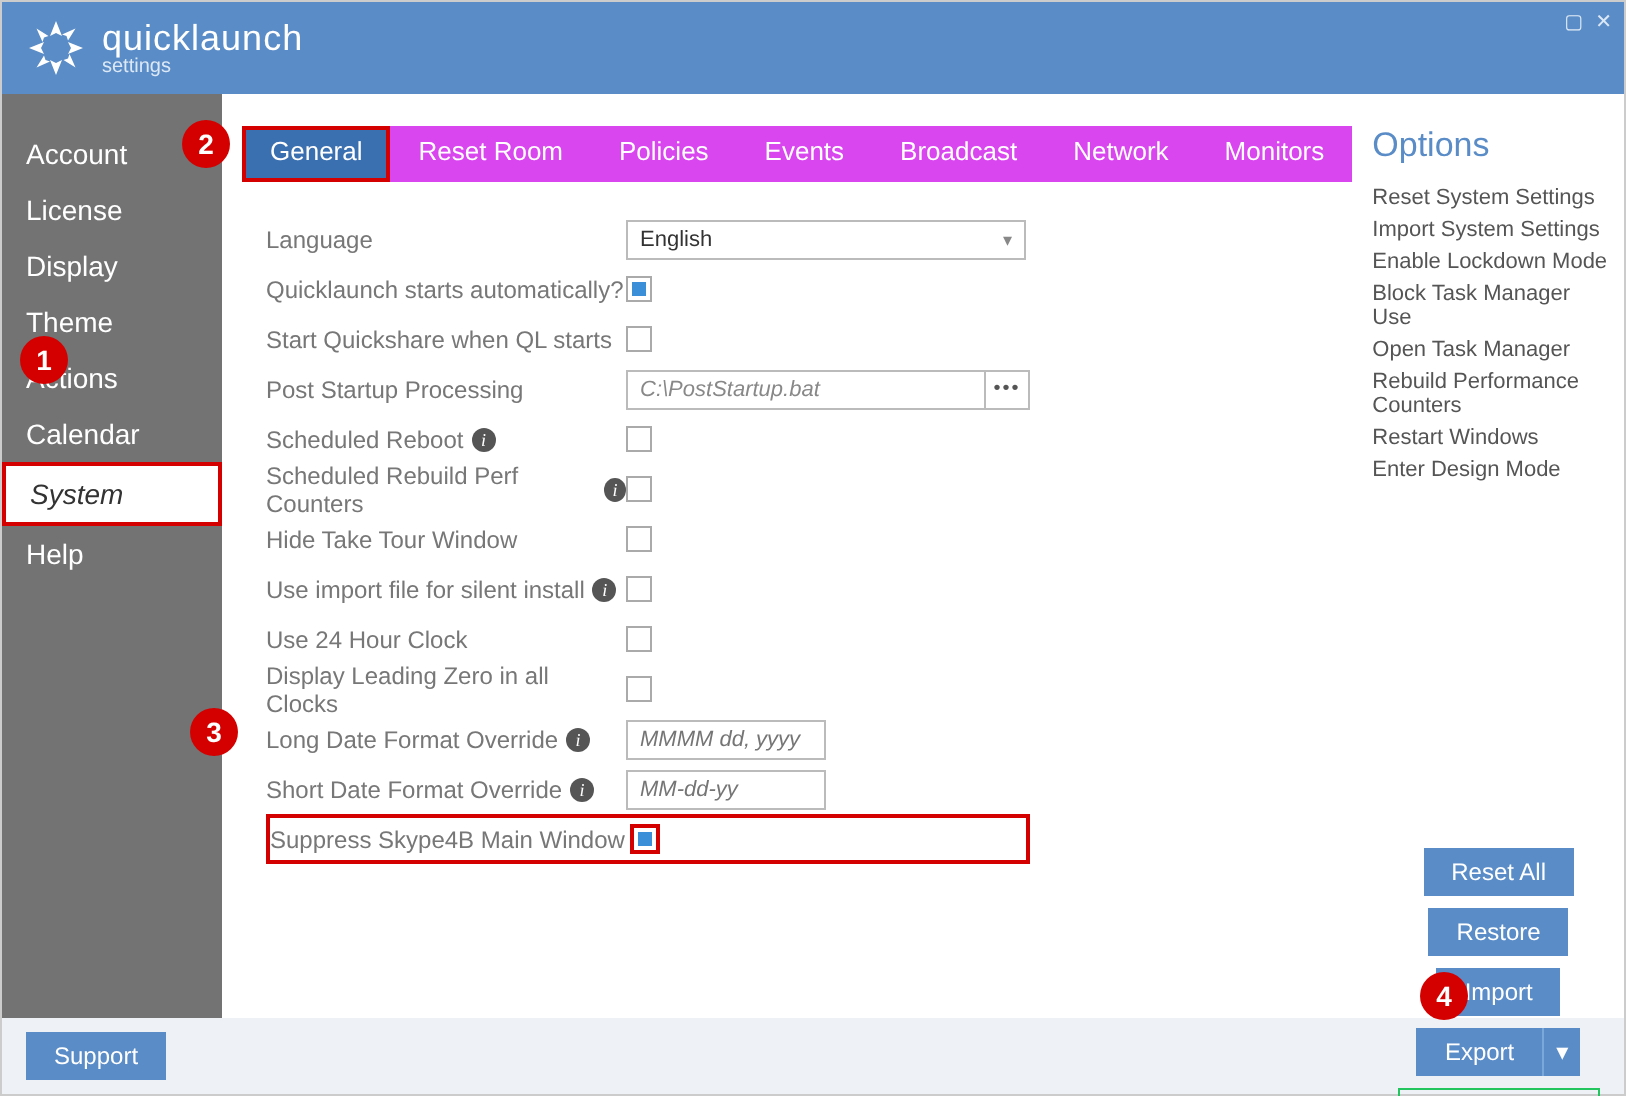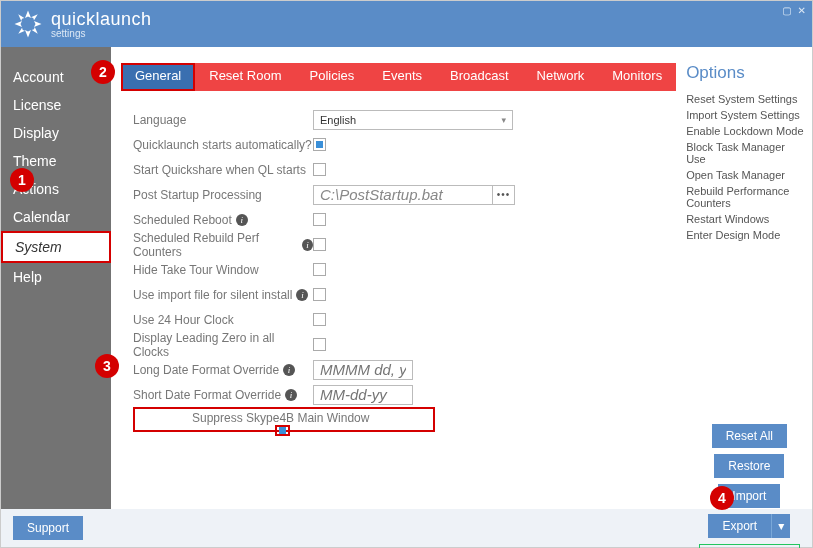--- a/index.html
+++ b/index.html
@@ -16,38 +16,38 @@
 
 .body { flex: 1; display: flex; min-height: 0; }
 
 .sidebar { width: 110px; background: #737373; display: flex; flex-direction: column; padding-top: 16px; }
 .sidebar-item { color: #fff; font-size: 14px; padding: 6px 12px; cursor: pointer; position: relative; }
 .sidebar-item.active { background: #fff; color: #333; border: 2px solid #d40000; font-style: italic; }
 
 .content { flex: 1; display: flex; min-width: 0; }
 
 .main { flex: 1; padding: 0 10px 0 0; display: flex; flex-direction: column; }
-.tabbar { background: #ef4444; height: 28px; display: flex; align-items: stretch; margin-top: 16px; margin-left: 10px; }
+.tabbar { background: #d946ef; height: 28px; display: flex; align-items: stretch; margin-top: 16px; margin-left: 10px; }
 .tab { color: #fff; font-size: 13px; padding: 5px 14px; cursor: pointer; white-space: nowrap; }
 .tab.active { background: #3a6fb0; border: 2px solid #d40000; padding: 3px 12px; }
 
 .form-area { padding: 16px 0 0 22px; font-size: 12px; color: #555; flex: 1; overflow: auto; }
 .form-row { display: flex; align-items: center; height: 25px; }
 .form-row .label { width: 180px; color: #777; font-size: 12px; display: flex; align-items: center; gap: 4px; }
 .info-icon { display: inline-flex; width: 12px; height: 12px; border-radius: 50%; background: #555; color: #fff; font-size: 9px; align-items: center; justify-content: center; font-style: italic; font-family: serif; }
 .checkbox { width: 13px; height: 13px; border: 1px solid #aaa; display: inline-flex; align-items: center; justify-content: center; }
 .checkbox.checked::after { content: ""; width: 7px; height: 7px; background: #3a8fd8; }
-.text-input { height: 20px; border: 1px solid #bbb; padding: 0 6px; font-size: 15px; color: #888; font-style: italic; }
+.text-input { height: 20px; border: 1px solid #bbb; padding: 0 6px; font-size: 11px; color: #888; font-style: italic; }
 .select { width: 200px; height: 20px; border: 1px solid #bbb; padding: 0 6px; font-size: 11px; color: #333; display: flex; align-items: center; justify-content: space-between; }
 .select .caret { font-size: 9px; color: #888; }
 .path-row { display: flex; }
 .path-input { width: 180px; }
 .path-btn { width: 22px; height: 20px; border: 1px solid #bbb; border-left: none; display: flex; align-items: center; justify-content: center; font-size: 10px; letter-spacing: 1px; color: #555; }
 
-.suppress-row { border: 2px solid #d40000; padding: 2px 4px 2px 0; width: 302px; flex-direction: column; }
+.suppress-row { border: 2px solid #d40000; padding: 2px 4px 2px 0; width: 382px; }
 .suppress-row .checkbox { border: 2px solid #d40000; width: 15px; height: 15px; }
 
 .options-panel { width: 160px; padding: 16px 8px 0 0; }
 .options-title { color: #5a8cc7; font-size: 17px; font-weight: 400; margin-bottom: 8px; }
 .option-link { color: #555; font-size: 11px; padding: 2px 0; cursor: pointer; }
 
 .footer { height: 38px; background: #eef2f7; display: flex; align-items: center; padding: 0 12px; justify-content: space-between; }
 .footer .right { display: flex; gap: 6px; align-items: center; flex-direction: column; }
 .fbtn { background: #5a8cc7; color: #fff; font-size: 12px; padding: 5px 14px; cursor: pointer; border: none; }
 .fbtn.split { padding: 5px 6px; border-left: 1px solid #7aa8d8; }

